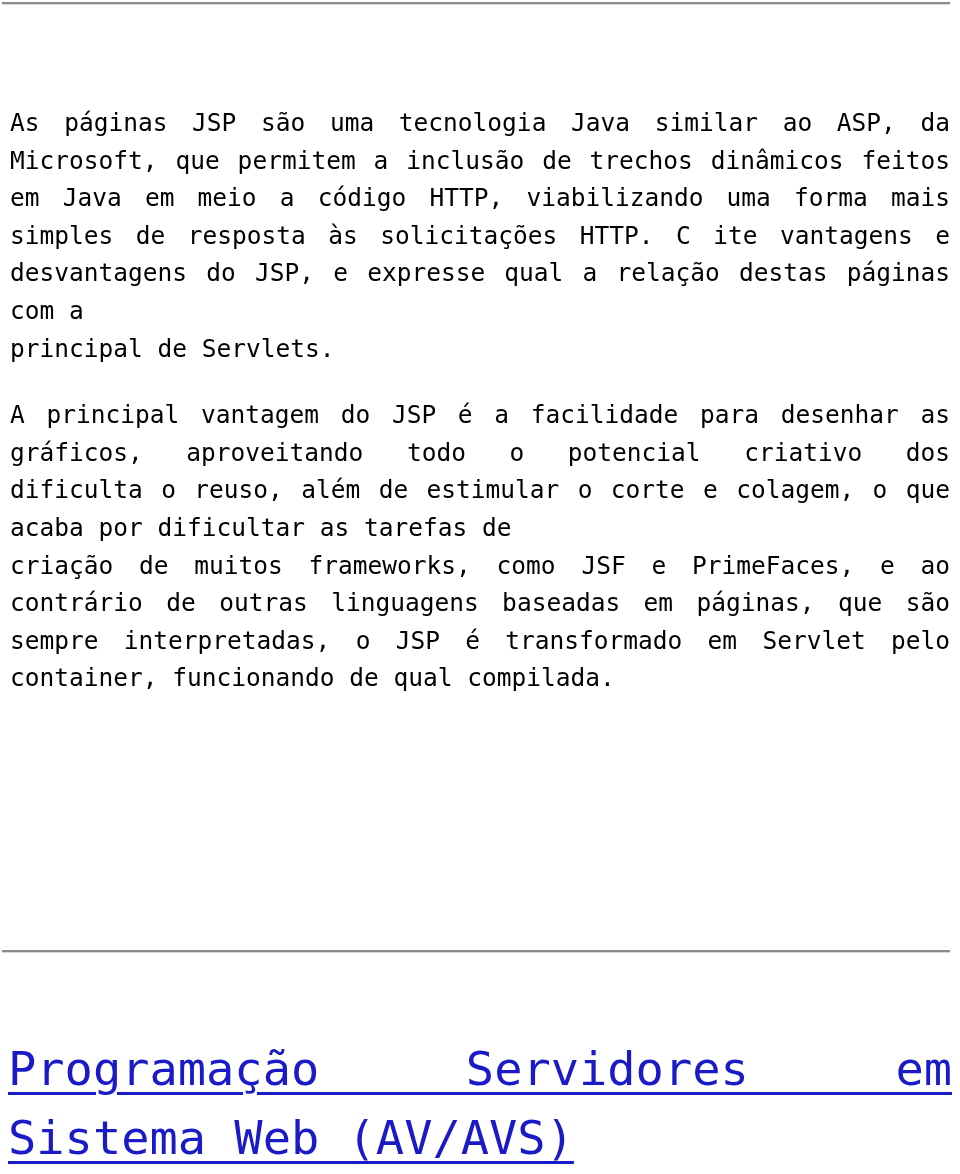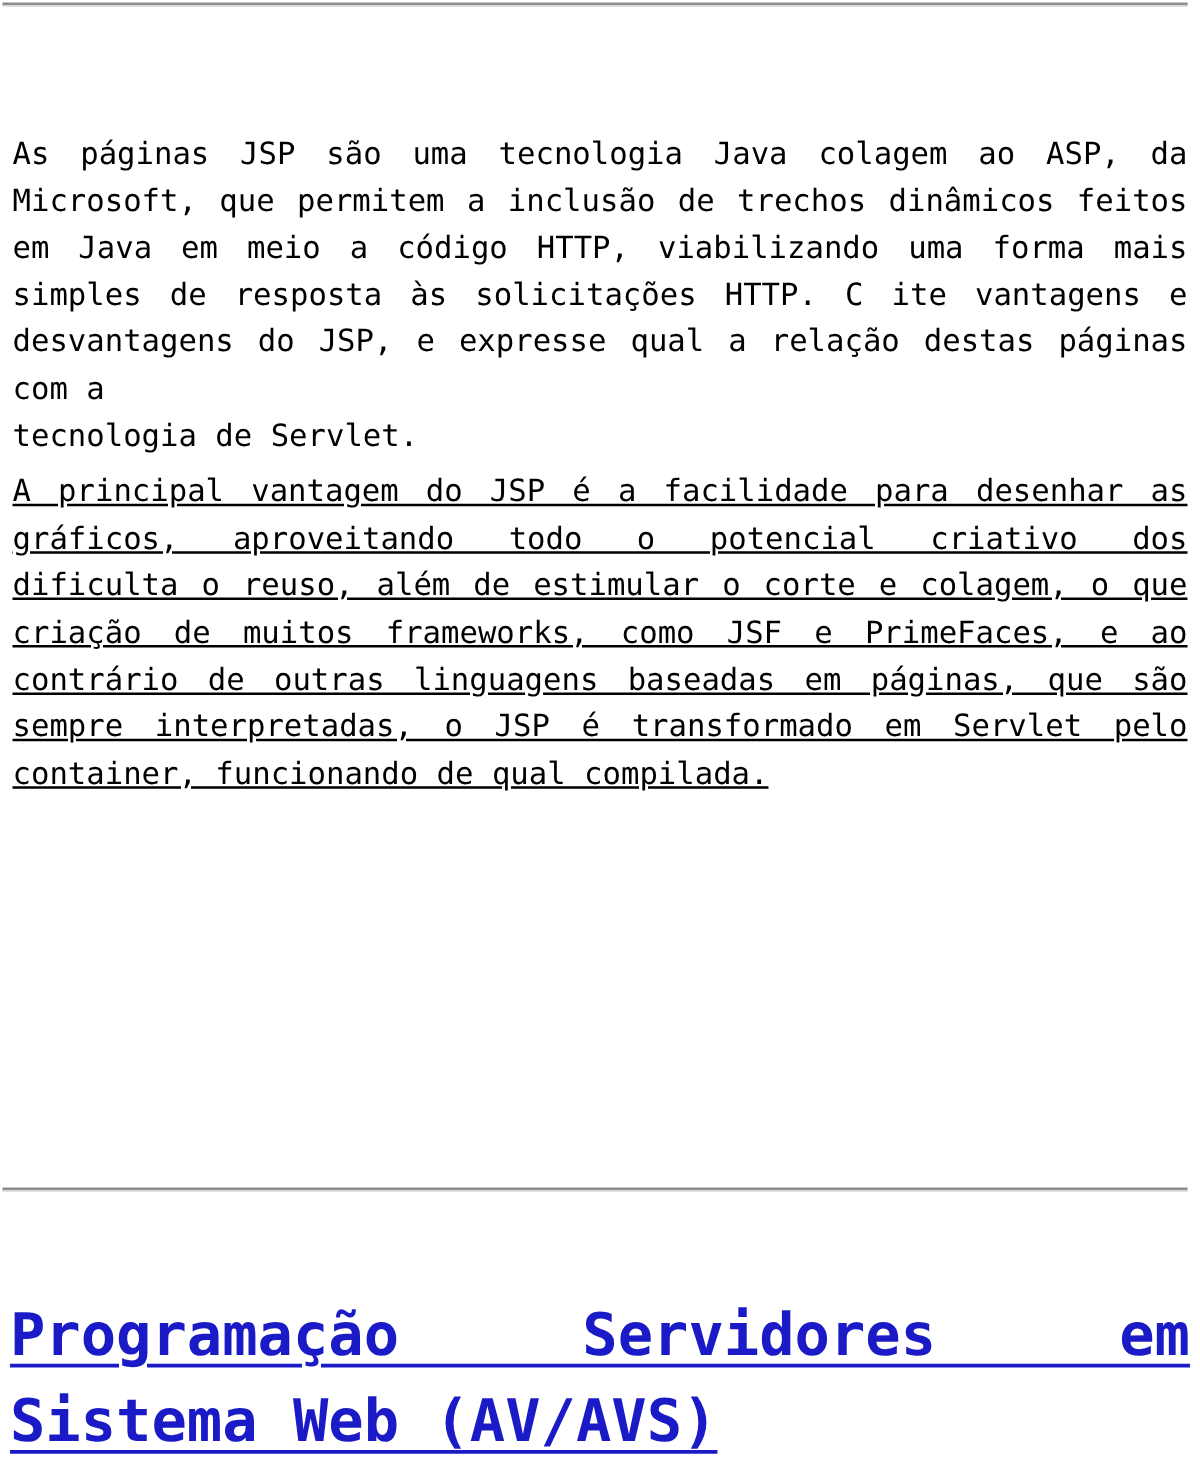--- a/index.html
+++ b/index.html
@@ -60,35 +60,34 @@
     display: block;
     text-align: justify;
     text-align-last: justify;
     white-space: pre-wrap;
   }
   .srcline.ragged {
     text-align-last: left;
   }
 
   .para + .para {
-    margin-top: 7px;
-    text-decoration: underline;
+    margin-top: 29px;
   }
 
   
   .heading {
     position: absolute;
     left: 8px;
     top: 1034px;
     width: 944px;
     margin: 0;
     font-family: "DejaVu Sans Mono", "Liberation Mono", monospace;
     font-size: 47px;
     line-height: 69px;
-    font-weight: bold;
+    font-weight: normal;
     color: #1a1ac6;
     letter-spacing: 0;
   }
   .heading .hline {
     display: block;
     text-decoration: underline;
     text-decoration-thickness: 3px;
     text-underline-offset: 7px;
     text-align: justify;
     text-align-last: justify;
@@ -100,32 +99,33 @@
 </style>
 </head>
 <body>
 
 <div class="page">
 
   <div class="hrule hrule--top"></div>
 
   <div class="content">
     <p class="para" id="para-0">
-        <span class="srcline">As páginas JSP são uma tecnologia Java colagem ao ASP, da</span>
+        <span class="srcline">As páginas JSP são uma tecnologia Java similar ao ASP, da</span>
         <span class="srcline">Microsoft, que permitem a inclusão de trechos dinâmicos feitos</span>
         <span class="srcline">em Java em meio a código HTTP, viabilizando uma forma mais</span>
         <span class="srcline">simples de resposta às solicitações HTTP. C ite vantagens e</span>
         <span class="srcline">desvantagens do JSP, e expresse qual a relação destas páginas</span>
         <span class="srcline ragged">com a</span>
-        <span class="srcline ragged">tecnologia de Servlet.</span>
+        <span class="srcline ragged">principal de Servlets.</span>
       </p>
     <p class="para" id="para-1">
         <span class="srcline">A principal vantagem do JSP é a facilidade para desenhar as</span>
         <span class="srcline">gráficos, aproveitando todo o potencial criativo dos</span>
         <span class="srcline">dificulta o reuso, além de estimular o corte e colagem, o que</span>
+        <span class="srcline ragged">acaba por dificultar as tarefas de</span>
         <span class="srcline">criação de muitos frameworks, como JSF e PrimeFaces, e ao</span>
         <span class="srcline">contrário de outras linguagens baseadas em páginas, que são</span>
         <span class="srcline">sempre interpretadas, o JSP é transformado em Servlet pelo</span>
         <span class="srcline ragged">container, funcionando de qual compilada.</span>
       </p>
   </div>
 
   <div class="hrule hrule--mid"></div>
 
   <h1 class="heading" id="heading-block">

